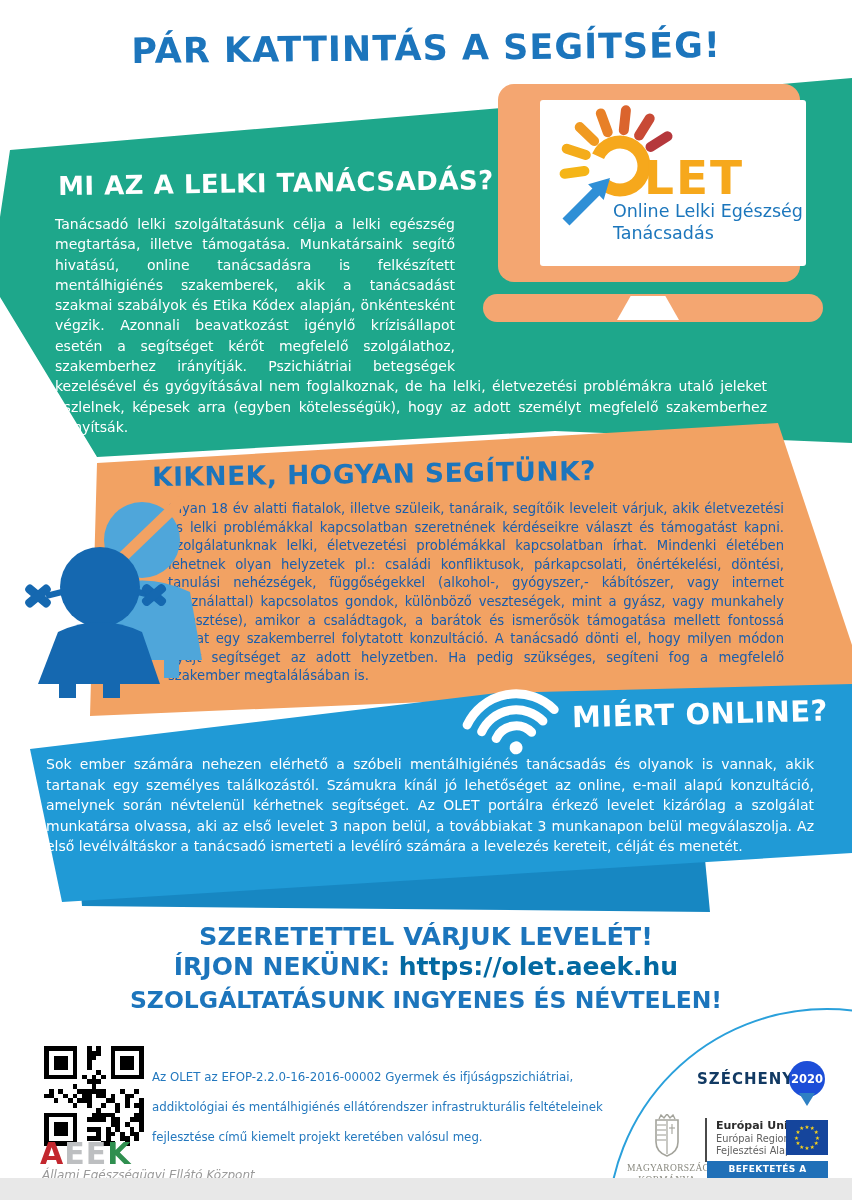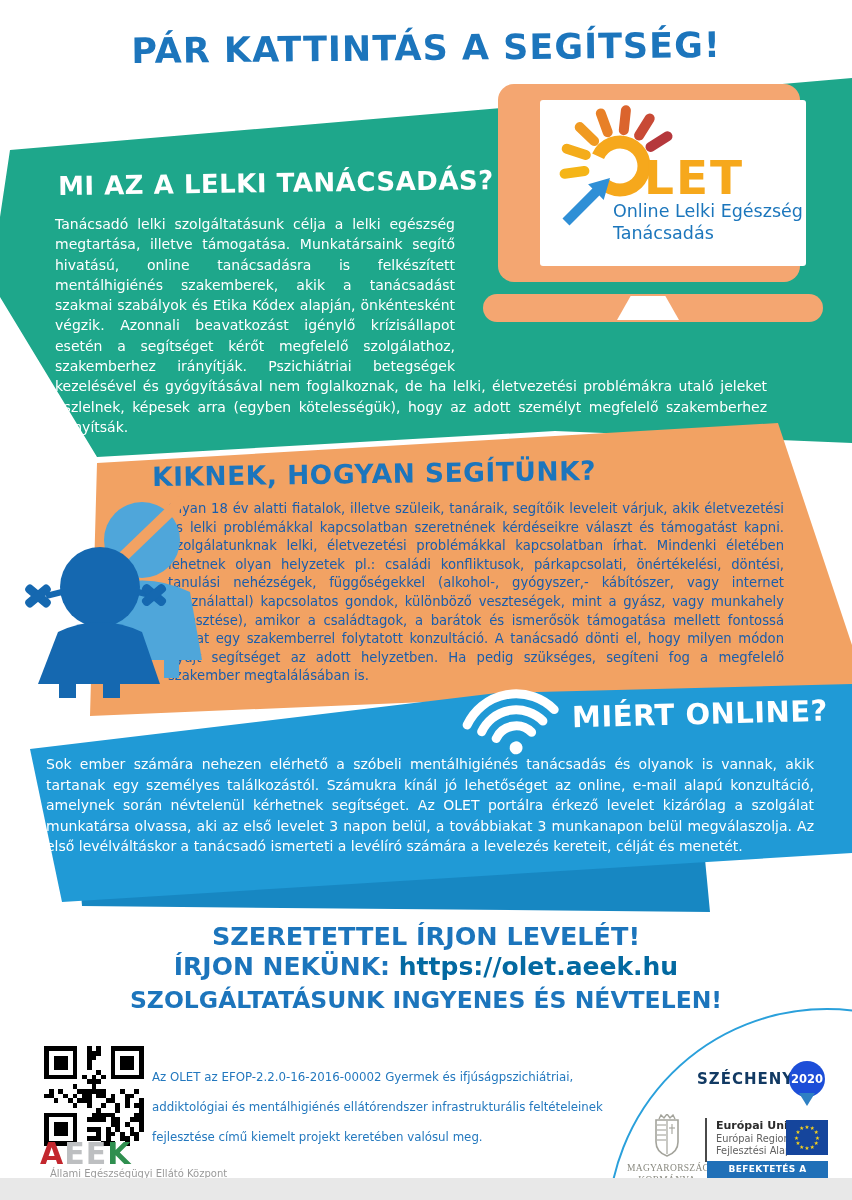--- a/index.html
+++ b/index.html
@@ -36,21 +36,21 @@
   
   .cta{left:0;width:852px;text-align:center;font-weight:800;color:#1C75BC;}
   #cta1{top:921px;font-size:25.5px;}
   #cta2{top:952px;font-size:25px;}
   #cta2 .url{color:#0369a1;}
   #cta3{top:986px;font-size:23.5px;}
   
   #qr{left:44px;top:1046px;width:100px;height:100px;}
   #aeek{left:40px;top:1136px;font-size:30px;font-weight:800;letter-spacing:1px;}
   #aeek .a{color:#C3272E;} #aeek .ee{color:#BDBFC1;} #aeek .k{color:#2F8F4F;}
-  #aeek-cap{left:50px;top:1168px;font-size:10px;color:#9A9A9A;}
+  #aeek-cap{left:42px;top:1168px;font-size:12px;color:#9A9A9A;font-style:italic;}
   #project{left:152px;top:1062px;width:492px;font-size:11.8px;line-height:30px;color:#2378BE;}
   #szech-circle{left:607px;top:1008px;width:440px;height:440px;border-radius:50%;
                 background:#ffffff;border:2px solid #2AA0DB;box-sizing:border-box;}
   #szech-name{left:697px;top:1070px;font-size:15px;font-weight:800;letter-spacing:1px;color:#123A63;}
   #pin{left:789px;top:1061px;width:36px;height:36px;background:#1d4ed8;border-radius:50%;
        color:#ffffff;font-size:11.5px;font-weight:700;text-align:center;line-height:36px;}
   #pin .tail{position:absolute;left:10px;top:32px;width:0;height:0;
        border-left:8px solid transparent;border-right:8px solid transparent;border-top:13px solid #2E80C3;}
   #coa{left:653px;top:1114px;width:28px;height:46px;}
   #gov{left:627px;top:1163px;width:80px;text-align:center;font-family:"Liberation Serif","DejaVu Serif",serif;
@@ -134,21 +134,21 @@
     <g transform="rotate(-10 52 60)" stroke="#ffffff" stroke-width="9" fill="none" stroke-linecap="round">
       <path d="M34,59.4 A22,22 0 0 1 70,59.4"></path>
       <path d="M20.9,50.2 A38,38 0 0 1 83.1,50.2"></path>
       <path d="M7.8,41 A54,54 0 0 1 96.2,41"></path>
       <circle cx="52" cy="72" r="6.5" fill="#ffffff" stroke="none"></circle>
     </g>
   </svg>
   <div class="abs sec-head" id="why-head">MIÉRT ONLINE?</div>
   <div class="abs body-txt" id="why-body"><span>Sok ember számára nehezen elérhető a szóbeli mentálhigiénés tanácsadás és olyanok is vannak, akik tartanak egy személyes találkozástól. Számukra kínál jó lehetőséget az online, e-mail alapú konzultáció, amelynek során névtelenül kérhetnek segítséget. </span><span class="bb">Az OLET portálra érkező levelet kizárólag a szolgálat munkatársa olvassa, aki az első levelet 3 napon belül, a továbbiakat 3 munkanapon belül megválaszolja.</span><span> Az első levélváltáskor a tanácsadó ismerteti a levélíró számára a levelezés kereteit, célját és menetét.</span></div>
 
-  <div class="abs cta" id="cta1">SZERETETTEL ÍRJON LEVELÉT!</div>
+  <div class="abs cta" id="cta1">SZERETETTEL VÁRJUK LEVELÉT!</div>
   <div class="abs cta" id="cta2">
     <span>ÍRJON NEKÜNK: </span><span class="url">https://olet.aeek.hu</span>
   </div>
   <div class="abs cta" id="cta3">SZOLGÁLTATÁSUNK INGYENES ÉS NÉVTELEN!</div>
 
   <div class="abs" id="qr"><svg viewBox="0 0 21 21" width="100" height="100" shape-rendering="crispEdges">
         <rect x="0" y="0" width="1" height="1"></rect>
         <rect x="1" y="0" width="1" height="1"></rect>
         <rect x="2" y="0" width="1" height="1"></rect>
         <rect x="3" y="0" width="1" height="1"></rect>

